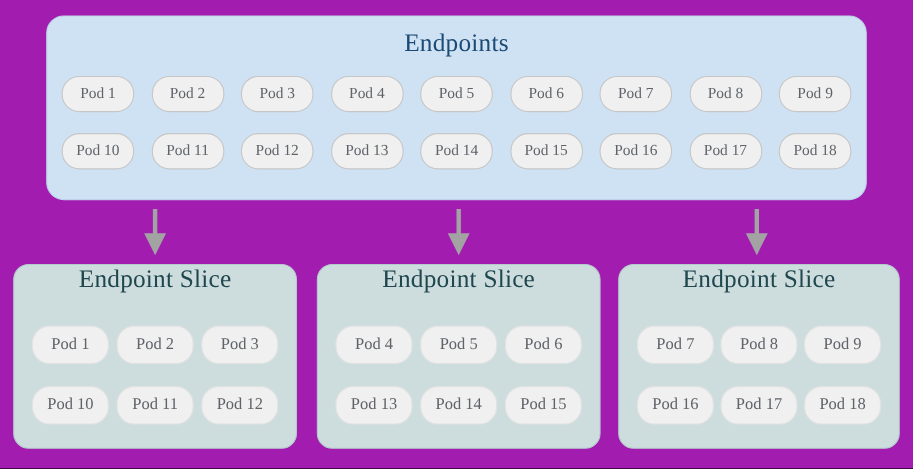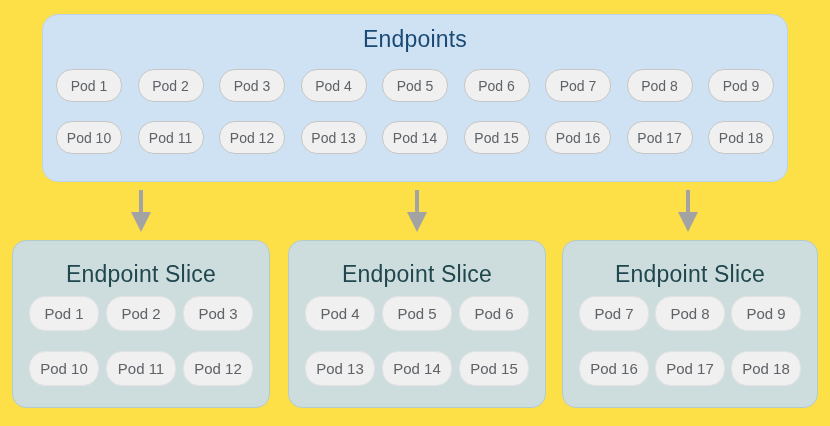--- a/index.html
+++ b/index.html
@@ -4,23 +4,23 @@
 <style>
   html, body {
     margin: 0;
     padding: 0;
     background: #000000;
   }
   .canvas {
     position: relative;
     width: 830px;
     height: 426px;
-    background: #fde047;
+    background: #a21caf;
     overflow: hidden;
-    font-family: Liberation Sans, sans-serif;
+    font-family: Liberation Serif, serif;
   }
 
   
   .endpoints-box {
     position: absolute;
     left: 42px;
     top: 14px;
     width: 746px;
     height: 168px;
     box-sizing: border-box;
@@ -105,21 +105,21 @@
     background: #cdddde;
     border: 1px solid #b4cbcc;
     border-radius: 14px;
   }
   .slice-1 { left: 12px;  width: 258px; }
   .slice-2 { left: 288px; width: 258px; }
   .slice-3 { left: 562px; width: 256px; }
 
   .slice-title {
     margin: 0;
-    padding-top: 20px;
+    padding-top: 0;
     text-align: center;
     font-size: 23px;
     font-weight: 500;
     letter-spacing: 0.2px;
     color: #20464e;
   }
   .slice-box .pod-row { padding: 0 16px; }
   .slice-row-1 { top: 55px; }
   .slice-row-2 { top: 110px; }
   .pod-slice {

